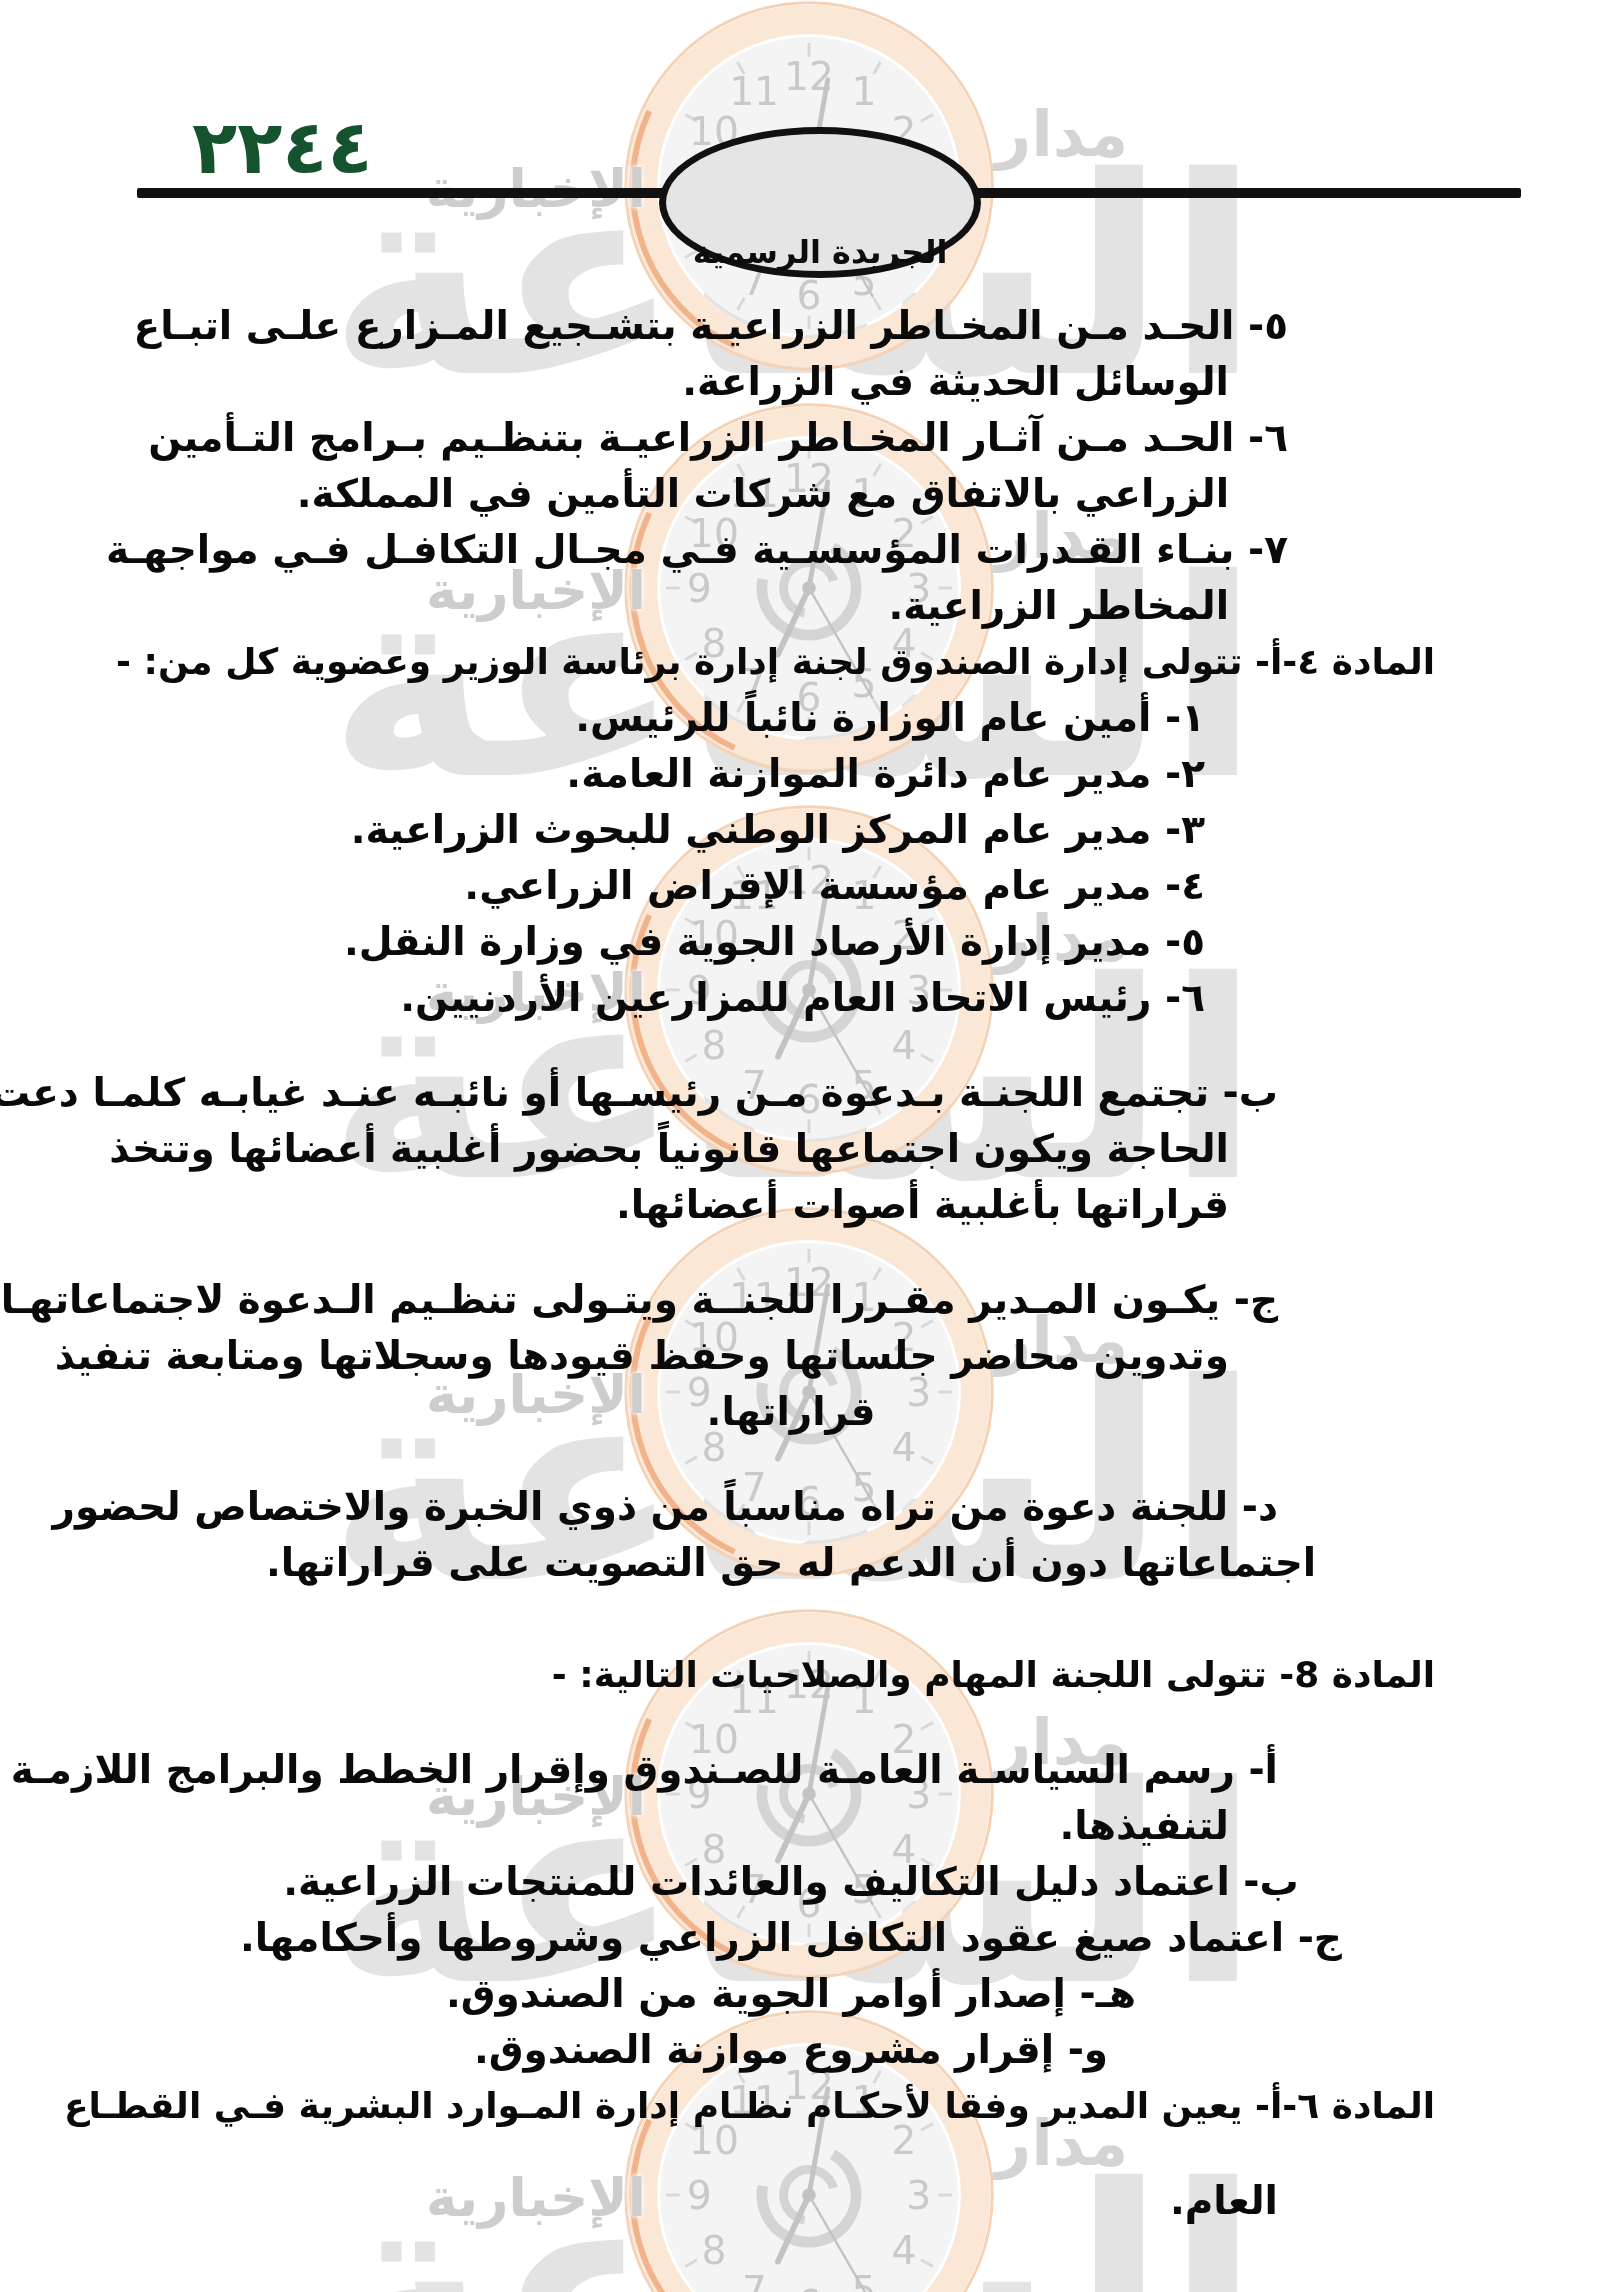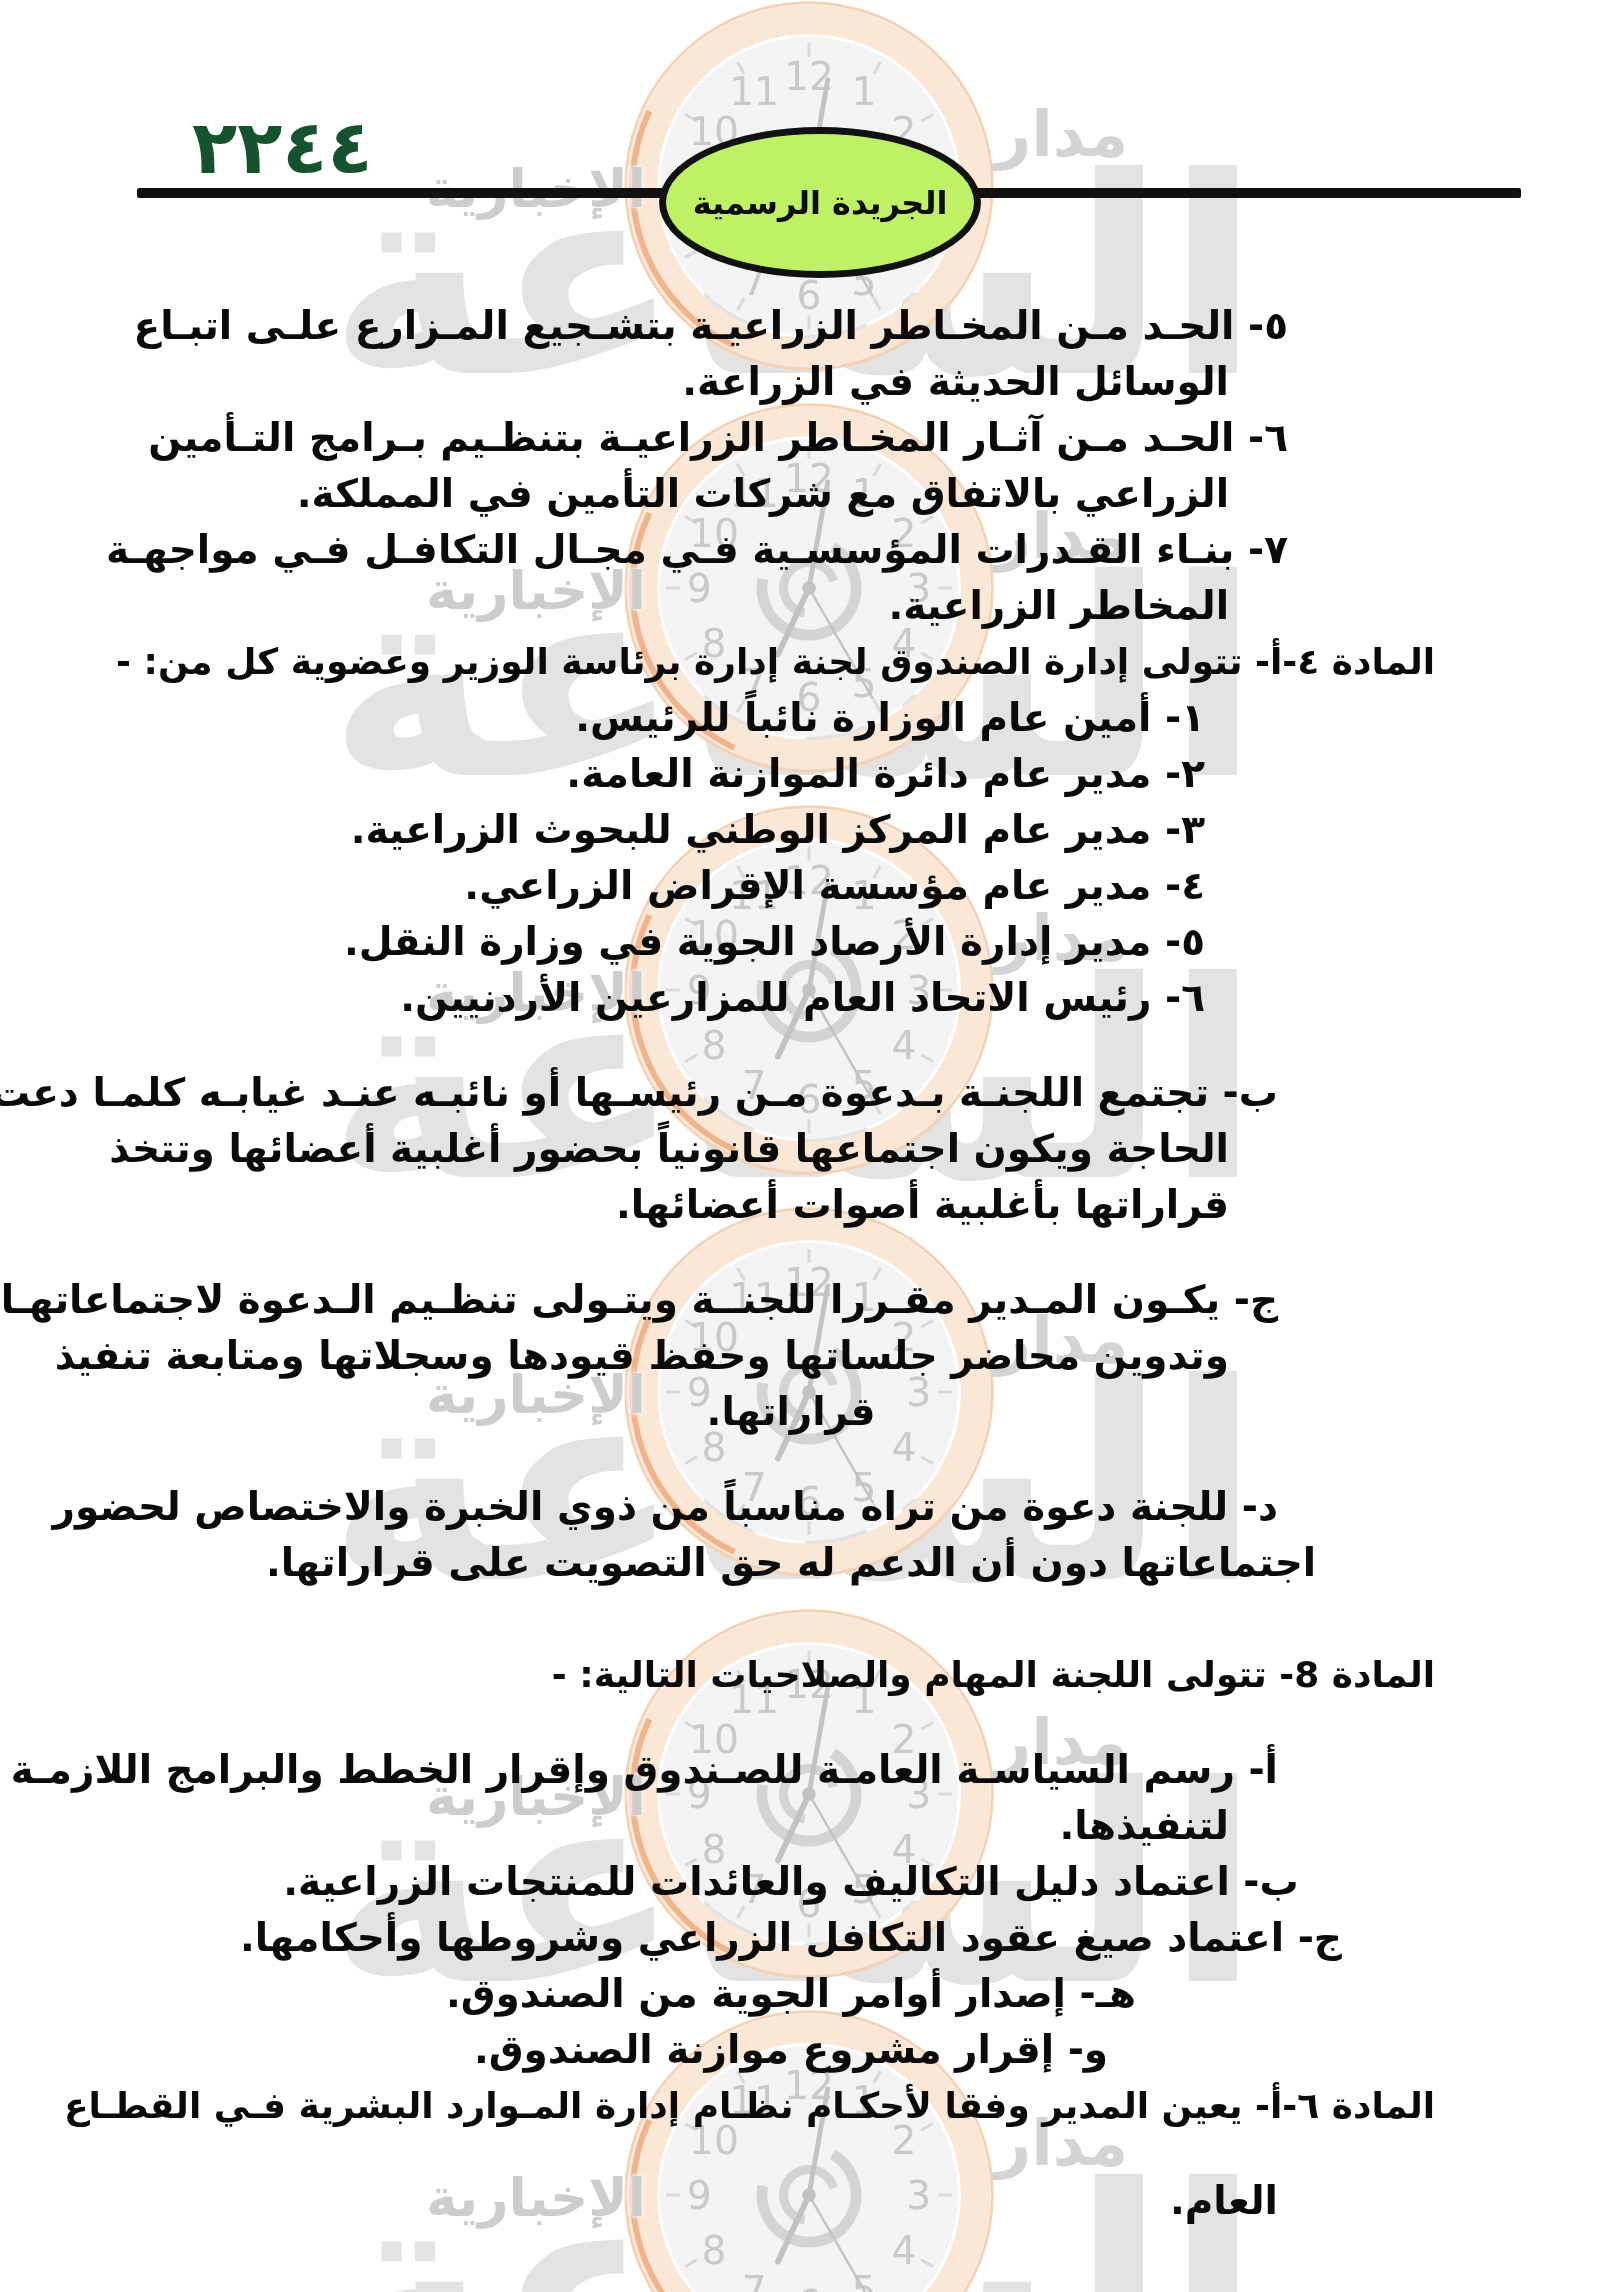--- a/index.html
+++ b/index.html
@@ -32,22 +32,22 @@
   .pagenum{
     position:absolute;left:192px;top:110px;z-index:2;
     font-size:74px;font-weight:bold;color:#14532d;line-height:1;
   }
   .rule{
     position:absolute;left:137px;top:188px;width:1384px;height:9.8px;
     background:#111111;z-index:1;border-radius:2px;
   }
   .oval{
     position:absolute;left:659px;top:127px;width:308px;height:137px;
-    background:#bef264;border:7.8px solid #111111;border-radius:50%;
-    z-index:3;display:flex;align-items:center;justify-content:center;
+    background:#e5e5e5;border:7.8px solid #111111;border-radius:50%;
+    z-index:3;display:flex;align-items:flex-end;justify-content:center;
   }
   .oval span{font-size:32px;font-weight:bold;color:#0c0c0c;}
   
   .doc{
     position:absolute;top:298px;left:147px;right:186px;z-index:2;
     color:#0a0a0a;
   }
   .line{
     height:56px;line-height:56px;
     font-size:39px;font-weight:bold;

